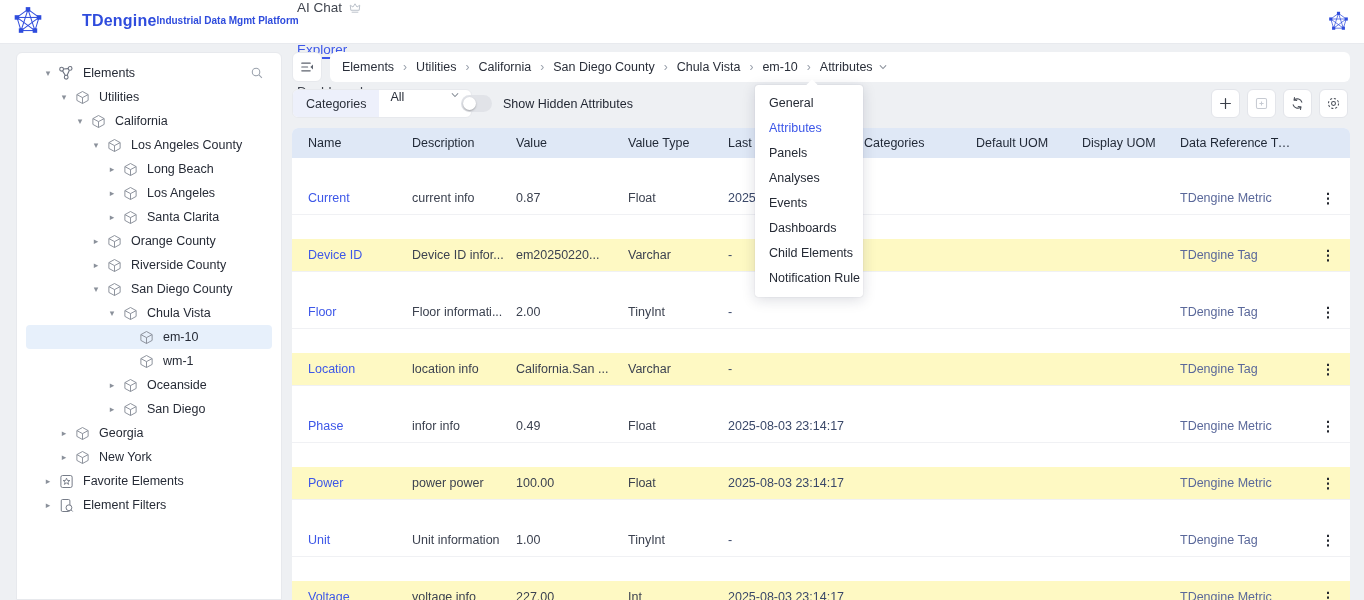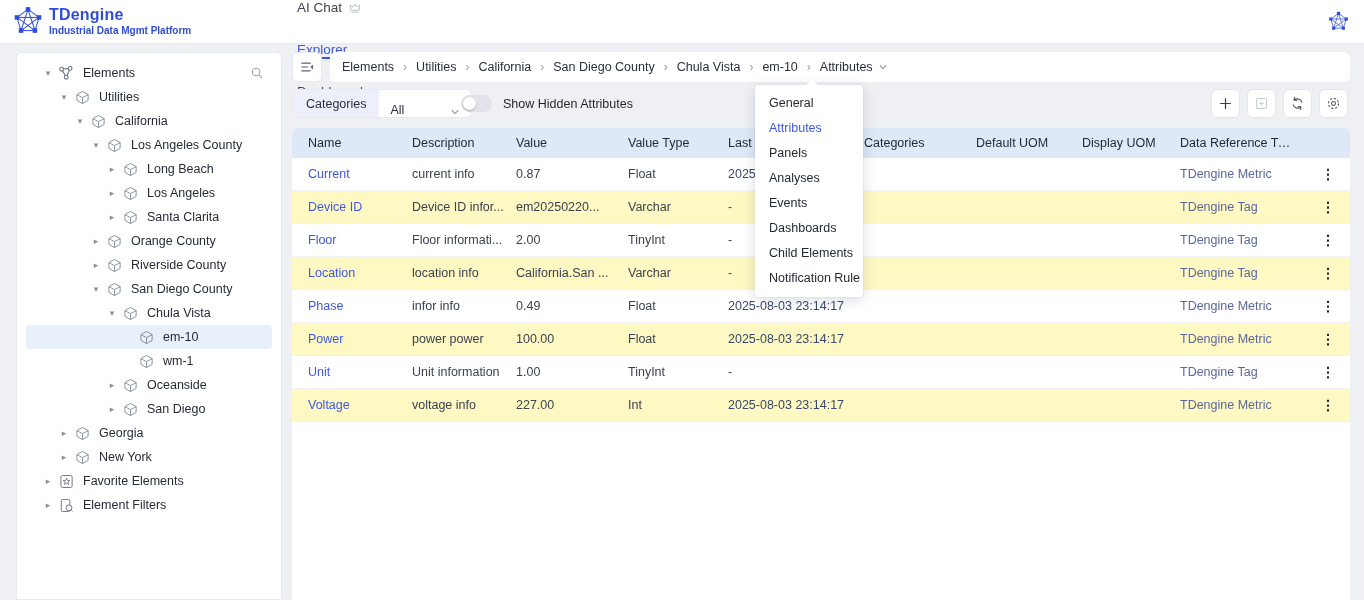--- a/index.html
+++ b/index.html
@@ -5,21 +5,21 @@
   * { box-sizing: border-box; }
   html,body { margin:0; padding:0; }
   body {
     width:1364px; height:600px; overflow:hidden; position:relative;
     background:#eef0f3; font-family:"Liberation Sans", sans-serif;
     -webkit-font-smoothing:antialiased;
   }
   
   .header { position:absolute; left:0; top:0; width:100%; height:44px; background:#fff; border-bottom:1px solid #e8eaee; }
   .logo { position:absolute; left:13px; top:6px; display:flex; align-items:center; gap:6px; }
-  .logo-text { display:flex; flex-direction:column; line-height:1; }
+  .logo-text { display:flex; line-height:1;margin-left:33px; }
   .logo-name { font-size:16px; font-weight:bold; color:#2F4CDD; letter-spacing:.2px; }
   .logo-tagline { font-size:10px; font-weight:bold; color:#2F4CDD; margin-top:3px; }
   .nav { position:absolute; left:294px; top:0; height:44px; display:flex; gap:25px;flex-direction:column; }
   .tab { display:flex; align-items:center; gap:6px; height:44px; padding:0 3px; font-size:13.5px; color:#40454f; cursor:pointer; border-bottom:2px solid transparent; }
   .tab.active { color:#3D57E8; border-bottom-color:#3D57E8; font-weight:500; }
   .header-icon { position:absolute; right:15px; top:11px; cursor:pointer; }
   
   .sidebar { position:absolute; left:16px; top:52px; width:266px; height:548px; background:#fff; border:1px solid #e7e9ed; border-radius:6px 6px 0 0; padding-top:8px; }
   .tree-row { height:24px; margin:0 9px; border-radius:4px; display:flex; align-items:center; font-size:12.5px; color:#262b36; padding-right:8px; cursor:pointer; }
   .tree-row.selected { background:#e7f0fb; }
@@ -29,31 +29,31 @@
   .tree-search { margin-left:auto; display:flex; align-items:center; cursor:pointer; }
   
   .collapse-btn { position:absolute; left:292px; top:52px; width:30px; height:30px; background:#fff; border:1px solid #e7e9ed; border-radius:6px; display:flex; align-items:center; justify-content:center; cursor:pointer; }
   .breadcrumb-bar { position:absolute; left:330px; top:52px; width:1020px; height:30px; background:#fff; border-radius:6px; display:flex; align-items:center; padding:0 12px; font-size:12.5px; color:#2a2f3a; }
   .crumb { cursor:pointer; white-space:nowrap; }
   .crumb-sep { color:#9aa1ac; margin:0 9px; font-size:12px; }
   .crumb-current { display:flex; align-items:center; gap:5px; cursor:pointer; }
   
   .cat-control { position:absolute; left:292px; top:89px; height:29px; display:flex; align-items:stretch; background:#fff; border:1px solid #e7e9ed; border-radius:6px; overflow:hidden; font-size:12.5px; }
   .cat-label { background:#edf0fb; padding:0 13px; display:flex; align-items:center; color:#2a2f3a; }
-  .cat-value { width:92px; padding:0 11px; display:flex; align-items:flex-end; justify-content:space-between; color:#2a2f3a; cursor:pointer; }
+  .cat-value { width:92px; padding:0 11px; display:flex; align-items:flex-start; justify-content:space-between; color:#2a2f3a; cursor:pointer; }
   .toggle { position:absolute; left:461px; top:95px; width:31px; height:17px; border-radius:9px; background:#e1e3e8; cursor:pointer; }
   .knob { position:absolute; left:2px; top:2px; width:13px; height:13px; border-radius:50%; background:#fff; box-shadow:0 1px 2px rgba(0,0,0,.28); }
   .toggle-label { position:absolute; left:503px; top:97px; font-size:12.5px; font-weight:500; color:#1f2430; }
   .toolbar { position:absolute; right:16px; top:89px; display:flex; gap:7px; }
   .tool-btn { width:29px; height:29px; background:#fff; border:1px solid #e3e5ea; border-radius:6px; display:flex; align-items:center; justify-content:center; cursor:pointer; padding:0; }
   
   .table-panel { position:absolute; left:292px; top:128px; width:1058px; height:472px; background:#fff; border-radius:6px 6px 0 0; overflow:hidden;
     --cols:104px 104px 112px 100px 136px 112px 106px 98px 1fr 44px; }
   .thead { height:30px; background:#dfe8f6; display:grid; grid-template-columns:var(--cols); align-items:center; padding-left:16px; font-size:12.5px; font-weight:500; color:#1f2735; }
-  .trow { height:33px; display:grid; grid-template-columns:var(--cols); align-items:center; padding-left:16px; font-size:12.5px; color:#3c4250; border-bottom:1px solid #f0f1f4; }
+  .trow { height:33px; display:grid; grid-template-columns:var(--cols); align-items:center; padding-left:16px; font-size:12.5px; color:#3c4250; border-bottom:1px solid #f0f1f4;margin-top:24px; }
   .trow.striped { background:#fef9c3; }
   .cell { white-space:nowrap; overflow:hidden; text-overflow:ellipsis; padding-right:10px; }
   .cell-name { color:#3D57E8; cursor:pointer; }
   .cell-ts { color:#3a4869; }
   .cell-ref { color:#5a689a; }
   .kebab { justify-self:center; color:#23272f; font-size:14px; font-weight:bold; cursor:pointer; line-height:1; }
   
   .menu { position:absolute; left:755px; top:85px; width:108px; background:#fff; border-radius:3px; padding:6px 0;
     box-shadow:0 3px 14px rgba(20,30,60,.15), 0 0 1px rgba(20,30,60,.25); z-index:50; }
   .menu::before { content:""; position:absolute; top:-4px; left:53px; width:8px; height:8px; background:#fff; transform:rotate(45deg); }

